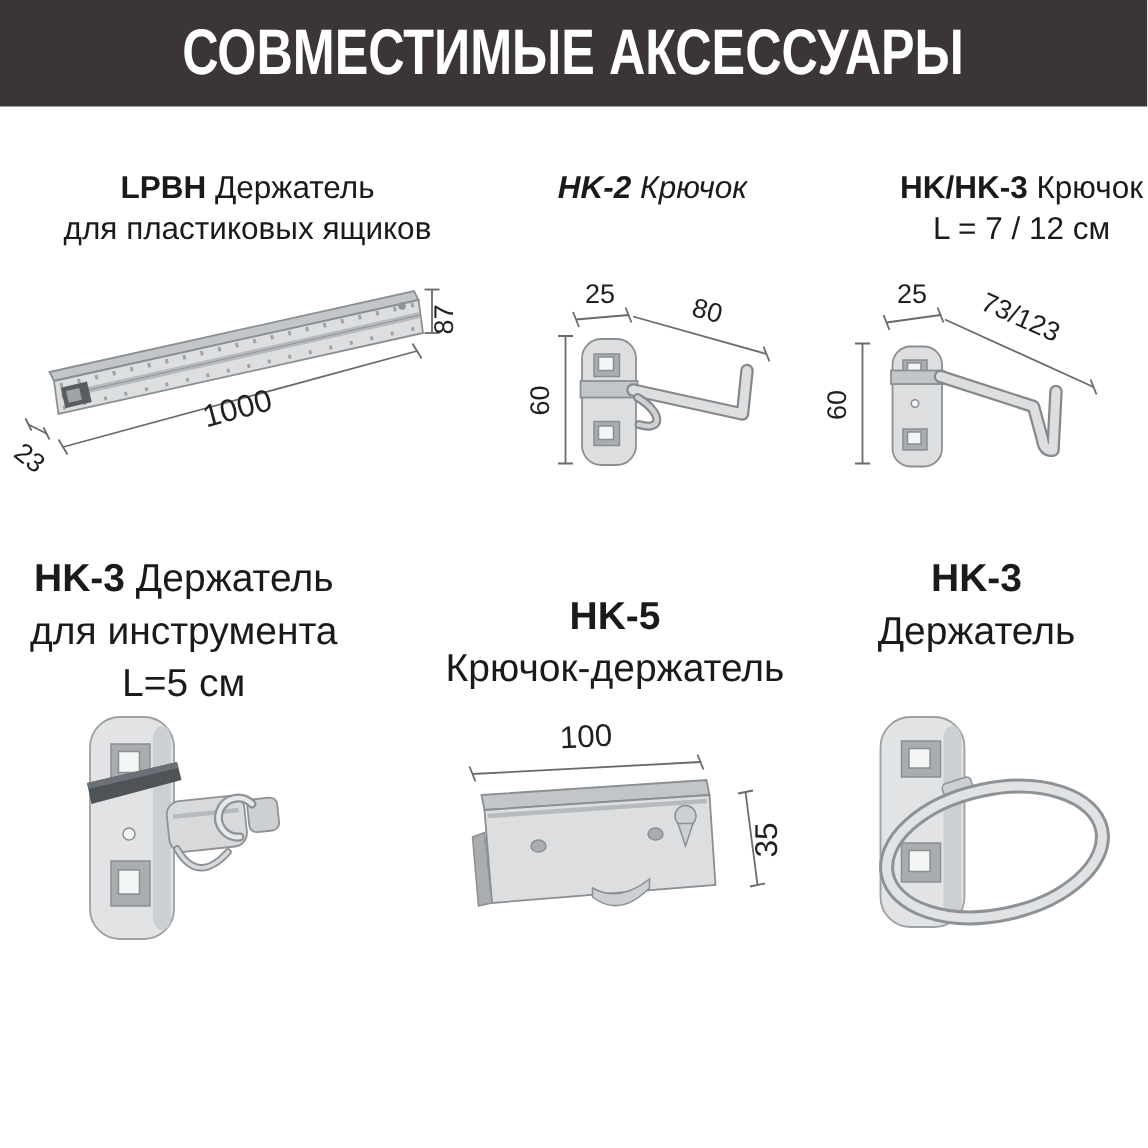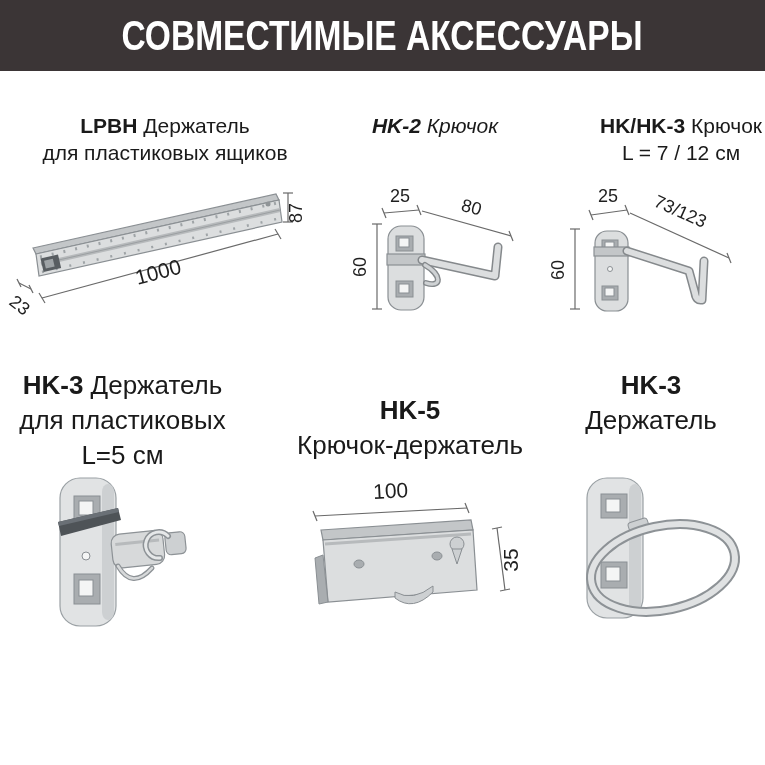--- a/index.html
+++ b/index.html
@@ -130,21 +130,21 @@
       <rect x="60" y="103" width="9" height="8" class="slot-in"></rect>
       <circle cx="65" cy="84" r="2.5" class="slot-in"></circle>
       <rect x="49" y="62" width="35" height="9" class="metal-dk"></rect>
       <path d="M82,66 L144,86 L150,108 Q151,116 157,115 L159,76" stroke="#85898c" stroke-width="9" fill="none" stroke-linejoin="round" stroke-linecap="round"></path>
       <path d="M82,66 L144,86 L150,108 Q151,116 157,115 L159,76" stroke="#dcdedf" stroke-width="6" fill="none" stroke-linejoin="round" stroke-linecap="round"></path>
     </g>
   </svg>
 
   <div class="title t2" style="left:10px;top:368px;width:225px;">
     <div><span class="model">HK-3</span> <span>Держатель</span></div>
-    <div>для пластиковых</div>
+    <div>для инструмента</div>
     <div>L=5 см</div>
   </div>
 
   <div class="title t2" style="left:290px;top:350px;width:240px;margin-top:43px;">
     <div class="model">HK-5</div>
     <div>Крючок-держатель</div>
   </div>
 
   <div class="title t2" style="left:545px;top:368px;width:212px;">
     <div class="model">HK-3</div>

